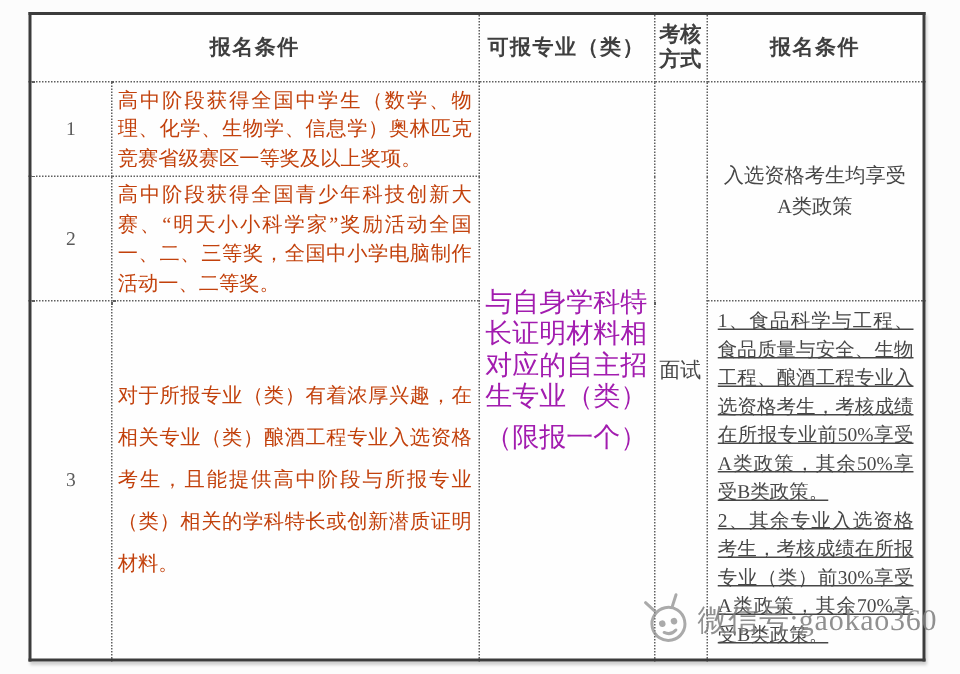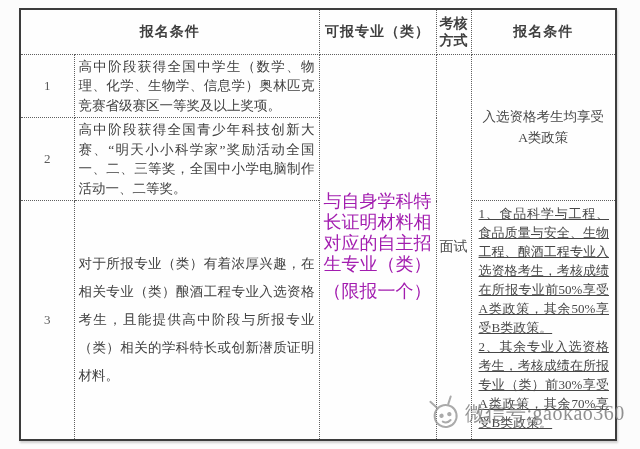--- a/index.html
+++ b/index.html
@@ -43,21 +43,21 @@
   td.num{
     text-align:center;
     font-size:13px;
     color:#5a5a5a;
   }
   td.cond{
     font-size:13.5px;
     line-height:19.5px;
     text-align:justify;
     word-break:break-all;
-    color:#404040;
+    color:#c2410c;
     padding:2px 4px;
   }
   td.cond3{line-height:28px;}
 
   td.majors{
     text-align:left;
     font-size:18px;
     line-height:21px;
     color:#a21caf;
     padding:2px 4px;

